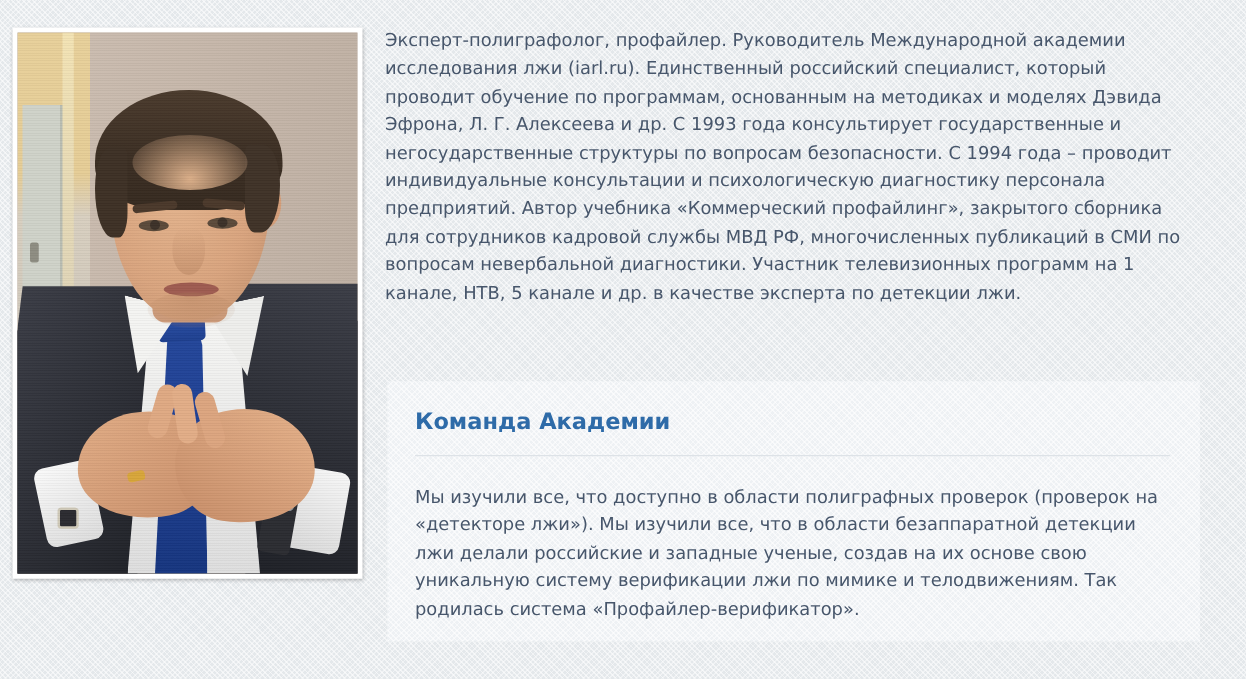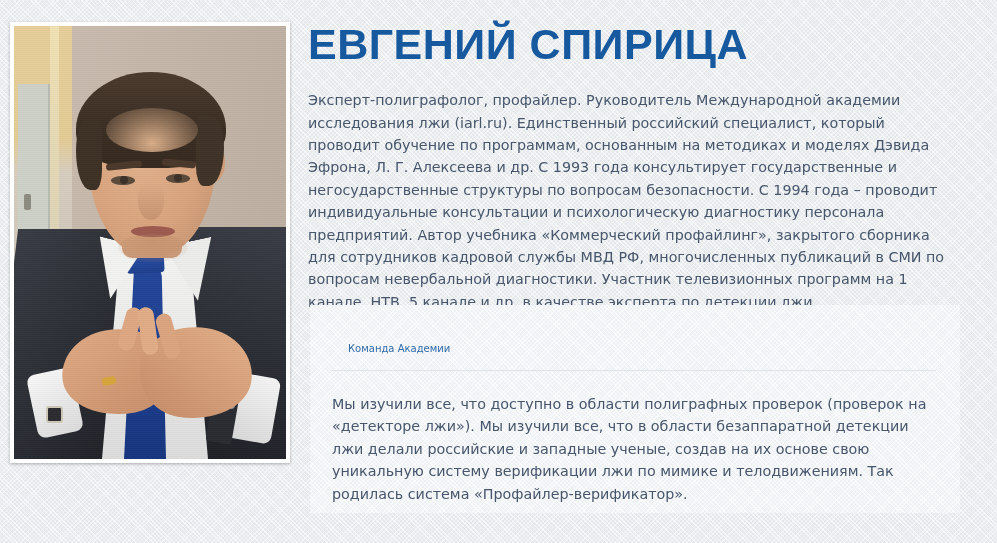--- a/index.html
+++ b/index.html
@@ -299,23 +299,23 @@
     height: 208px;
     background-color: #eef1f4;
     background-image:
       repeating-linear-gradient(45deg, rgba(255,255,255,0.6) 0px, rgba(255,255,255,0.6) 1px, rgba(0,0,0,0) 1px, rgba(0,0,0,0) 3px),
       repeating-linear-gradient(-45deg, rgba(255,255,255,0.5) 0px, rgba(255,255,255,0.5) 1px, rgba(0,0,0,0) 1px, rgba(0,0,0,0) 3px),
       linear-gradient(#eef1f4, #eef1f4);
     box-sizing: border-box;
     padding: 22px 24px 0 22px;
   }
   .quote-heading {
-    margin: 16px;
-    font-size: 10px;
-    font-weight: normal;
+    margin: 0;
+    font-size: 18px;
+    font-weight: bold;
     color: #2e6ba8;
     font-family: "DejaVu Sans", sans-serif;
   }
   .quote-rule {
     margin: 16px 0 0 0;
     height: 1px;
     background: #dde2e7;
     width: 100%;
   }
   .quote-text {
@@ -378,21 +378,20 @@
       <div class="ph-finger ph-f1"></div>
       <div class="ph-finger ph-f2"></div>
       <div class="ph-finger ph-f3"></div>
       <div class="ph-ring"></div>
 
       <div class="ph-grain"></div>
     </div>
   </div>
 
   <div class="content">
-    <h1 class="page-title">ЕВГЕНИЙ СПИРИЦА</h1>
     <p class="bio">Эксперт-полиграфолог, профайлер. Руководитель Международной академии исследования лжи (iarl.ru). Единственный российский специалист, который проводит обучение по программам, основанным на методиках и моделях Дэвида Эфрона, Л. Г. Алексеева и др. С 1993 года консультирует государственные и негосударственные структуры по вопросам безопасности. С 1994 года – проводит индивидуальные консультации и психологическую диагностику персонала предприятий. Автор учебника «Коммерческий профайлинг», закрытого сборника для сотрудников кадровой службы МВД РФ, многочисленных публикаций в СМИ по вопросам невербальной диагностики. Участник телевизионных программ на 1 канале, НТВ, 5 канале и др. в качестве эксперта по детекции лжи.</p>
   </div>
 
   <div class="quote-box">
     <h2 class="quote-heading">Команда Академии</h2>
     <div class="quote-rule"></div>
     <p class="quote-text">Мы изучили все, что доступно в области полиграфных проверок (проверок на «детекторе лжи»). Мы изучили все, что в области безаппаратной детекции лжи делали российские и западные ученые, создав на их основе свою уникальную систему верификации лжи по мимике и телодвижениям. Так родилась система «Профайлер-верификатор».</p>
   </div>
 
 </div>

